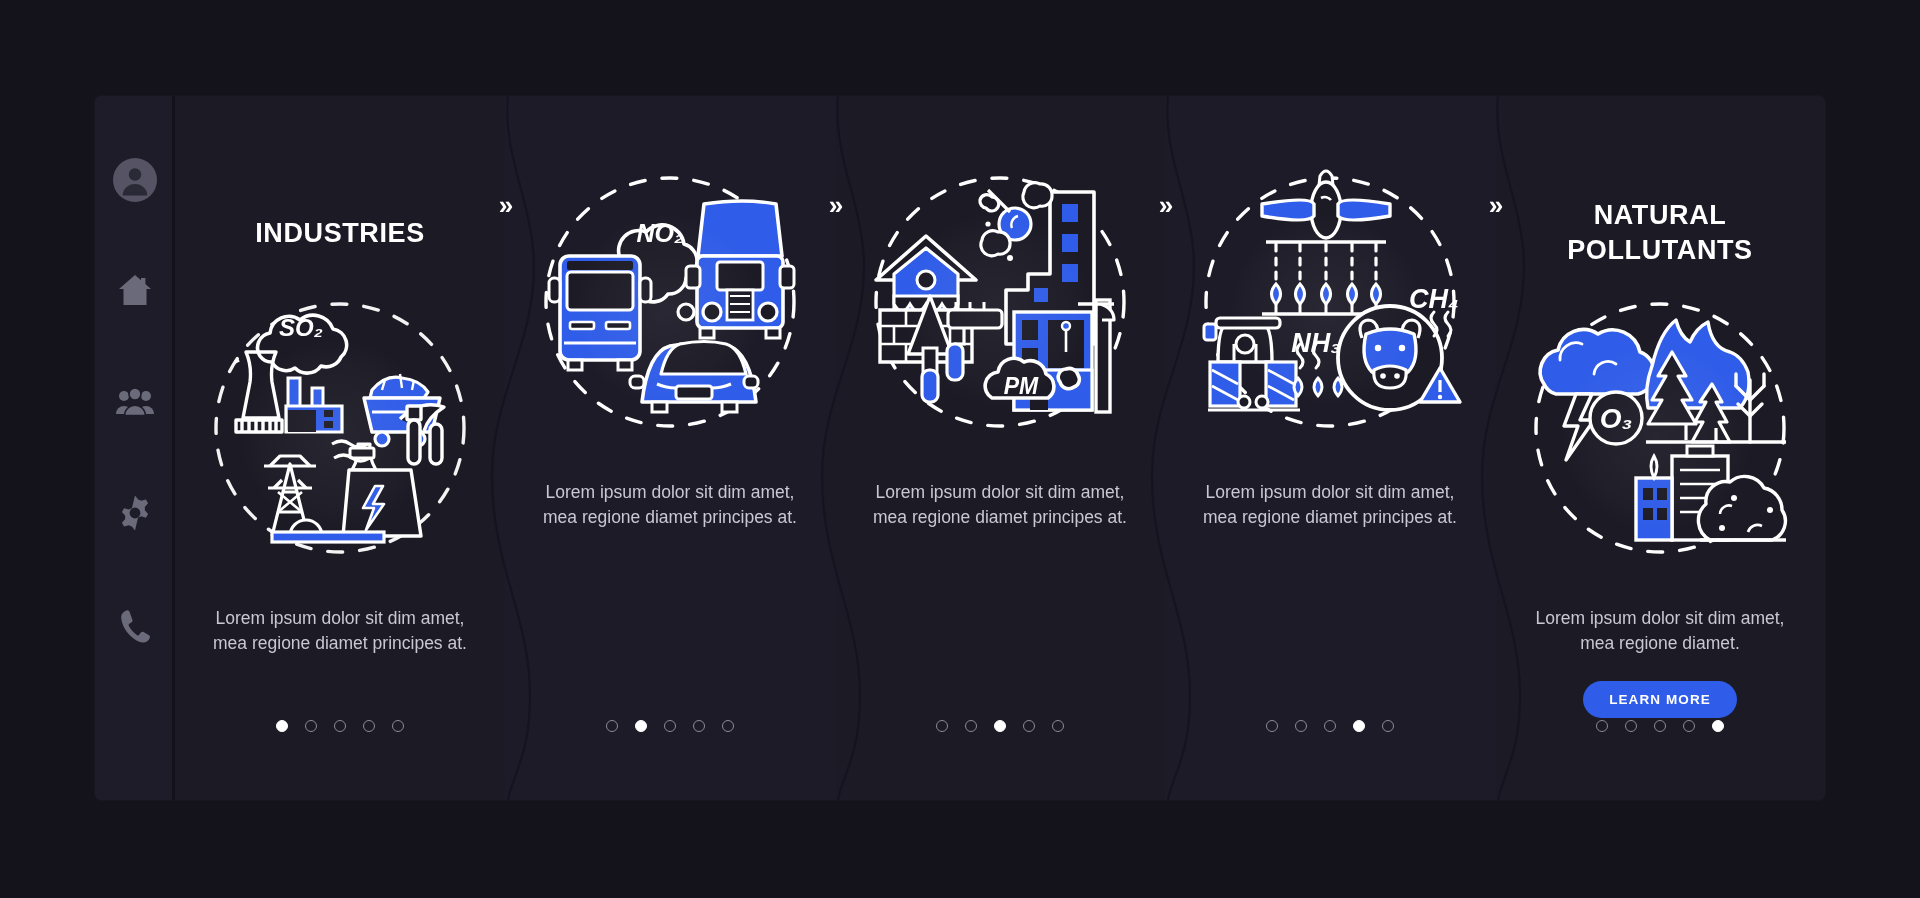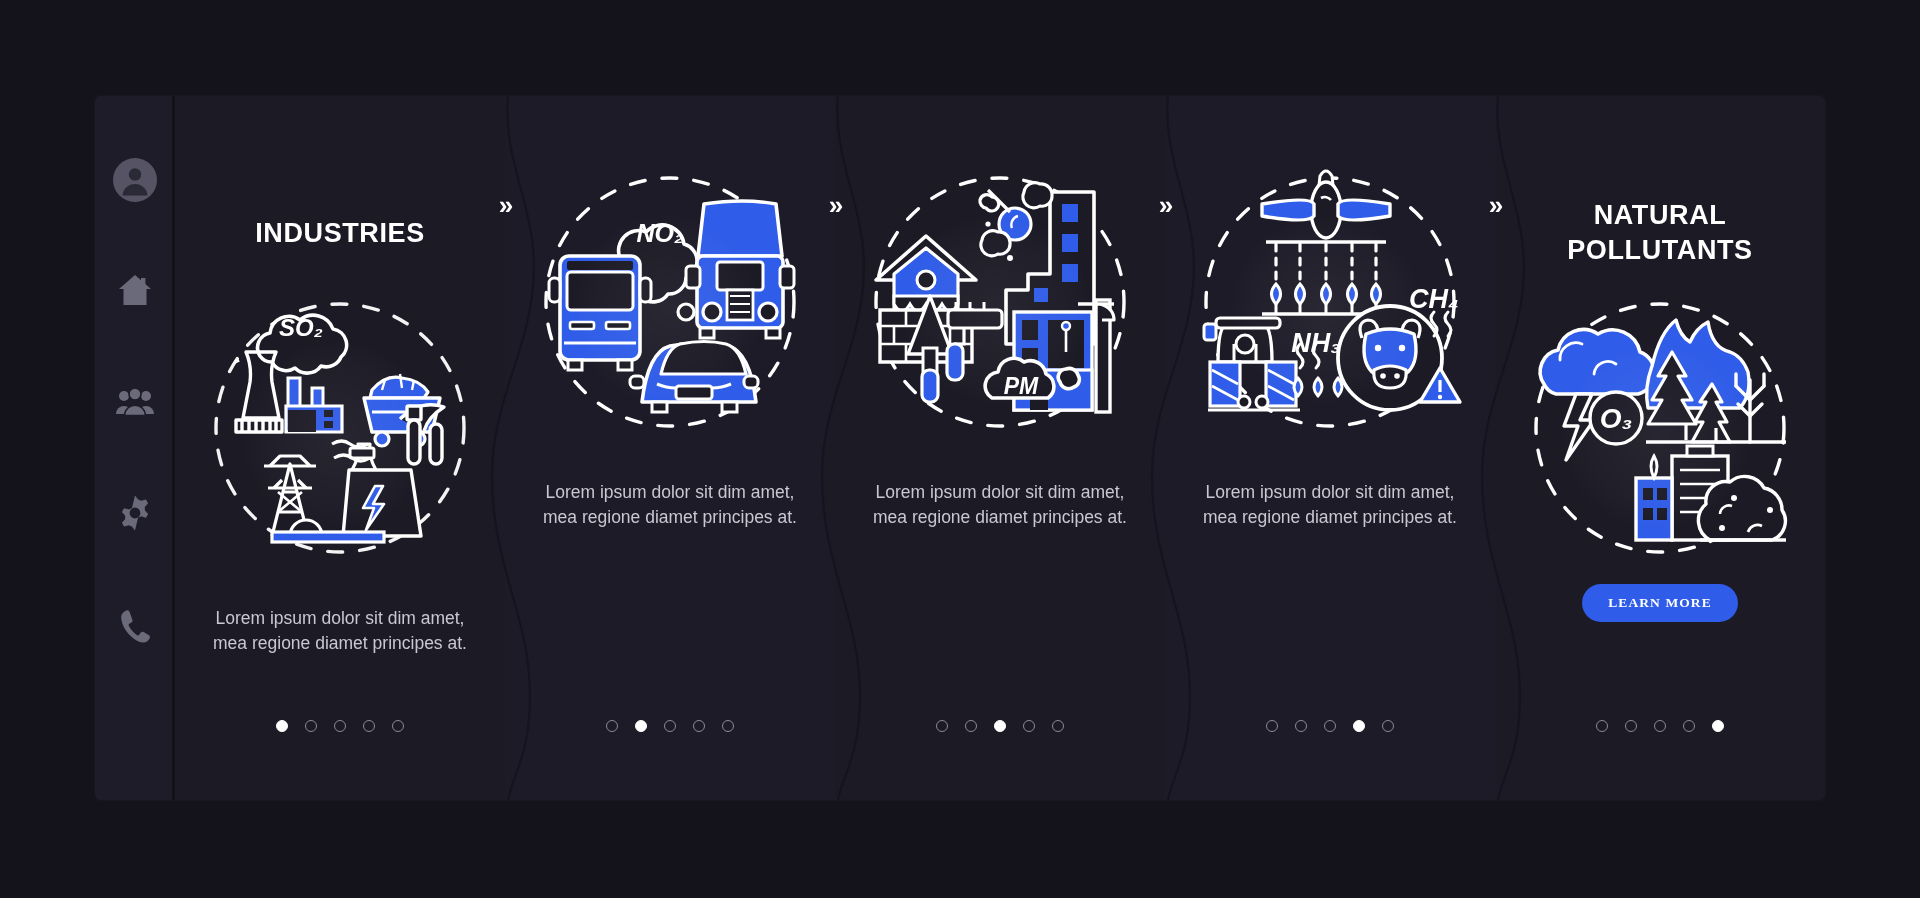--- a/index.html
+++ b/index.html
@@ -128,21 +128,21 @@
   .learn-btn{
     margin-top:24px;
     background:#2f5ce8;
     color:#ffffff;
     border:none;
     border-radius:22px;
     padding:11px 26px;
     font-size:13.5px;
     font-weight:700;
     letter-spacing:1.1px;
-    font-family:Liberation Serif, serif;
+    font-family:Liberation Sans, sans-serif;
     cursor:pointer;
   }
 
   .dots{
     position:absolute;
     bottom:68px;
     left:0; right:0;
     display:flex;
     justify-content:center;
     gap:17px;
@@ -636,20 +636,21 @@
               <path d="M196 226 a9 9 0 0 1 12-8" fill="none" stroke-width="2.6"></path>
               <path d="M224 244 a10 10 0 0 1 14-6" fill="none" stroke-width="2.6"></path>
             </g>
             <circle cx="210" cy="210" r="3" fill="#ffffff"></circle>
             <circle cx="246" cy="222" r="3" fill="#ffffff"></circle>
             <circle cx="198" cy="240" r="3" fill="#ffffff"></circle>
             <path d="M176 252 h86" stroke="#ffffff" stroke-width="3.4" fill="none"></path>
           </svg>
         </div>
 
+        <div class="panel-desc">Lorem ipsum dolor sit dim amet, mea regione diamet.</div>
 
         <button class="learn-btn">LEARN MORE</button>
 
         <div class="dots">
           <span class="dot"></span>
           <span class="dot"></span>
           <span class="dot"></span>
           <span class="dot"></span>
           <span class="dot active"></span>
         </div>

